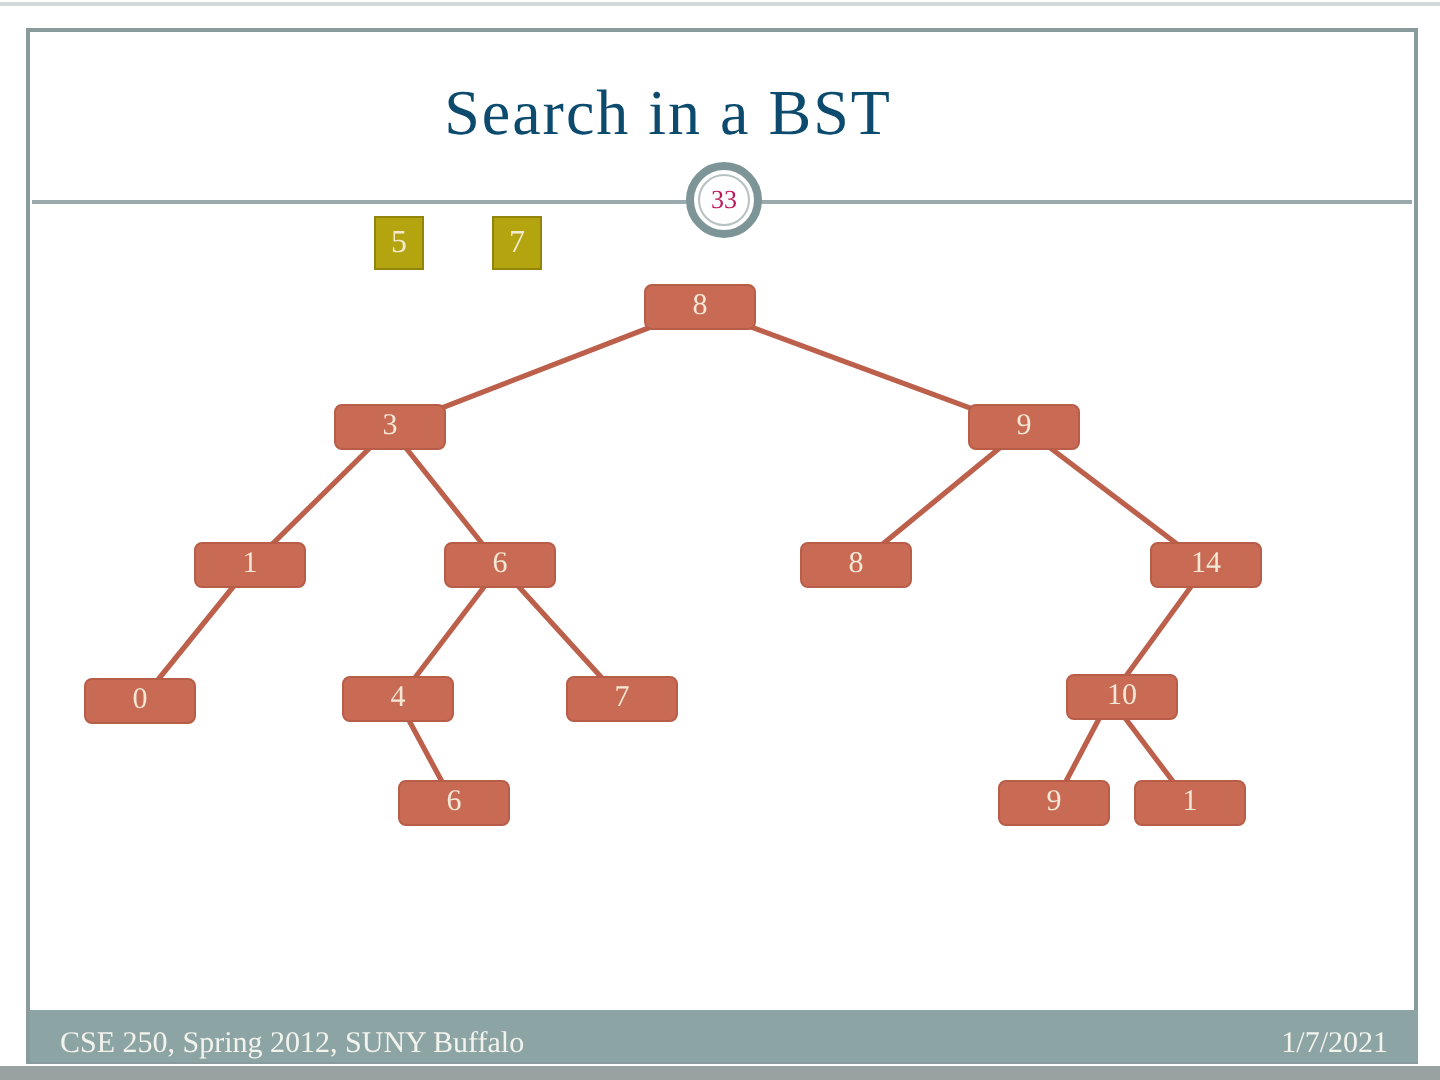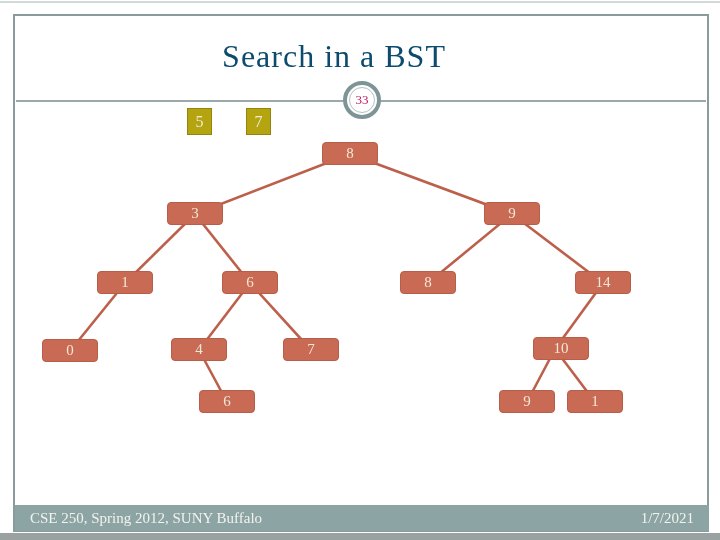--- a/index.html
+++ b/index.html
@@ -39,21 +39,21 @@
   .edges line { stroke:#bc604b; stroke-width:2.6; }
   .node {
     position:absolute; width:56px; height:23px; margin-left:-28px; margin-top:-12px;
     background:#c86a54; border:1px solid #b85d48; border-radius:4px; box-sizing:border-box;
     color:#f2e8d5; font-size:15px;
     display:flex; align-items:center; justify-content:center;
   }
   .footer-bar {
     position:absolute; left:15px; top:505px; width:694px; height:26px;
     background:#8ca4a4; color:#f3f3ed; font-size:15px;
-    display:flex; align-items:center; justify-content:space-between;
+    display:flex; align-items:flex-end; justify-content:space-between;
     padding:0 15px; box-sizing:border-box;
   }
   .bottom-strip { position:absolute; left:0; top:533px; width:720px; height:7px; background:#99a1a1; }
 </style>
 </head>
 <body>
 
 <div class="stage">
   <div class="top-strip"></div>
 

